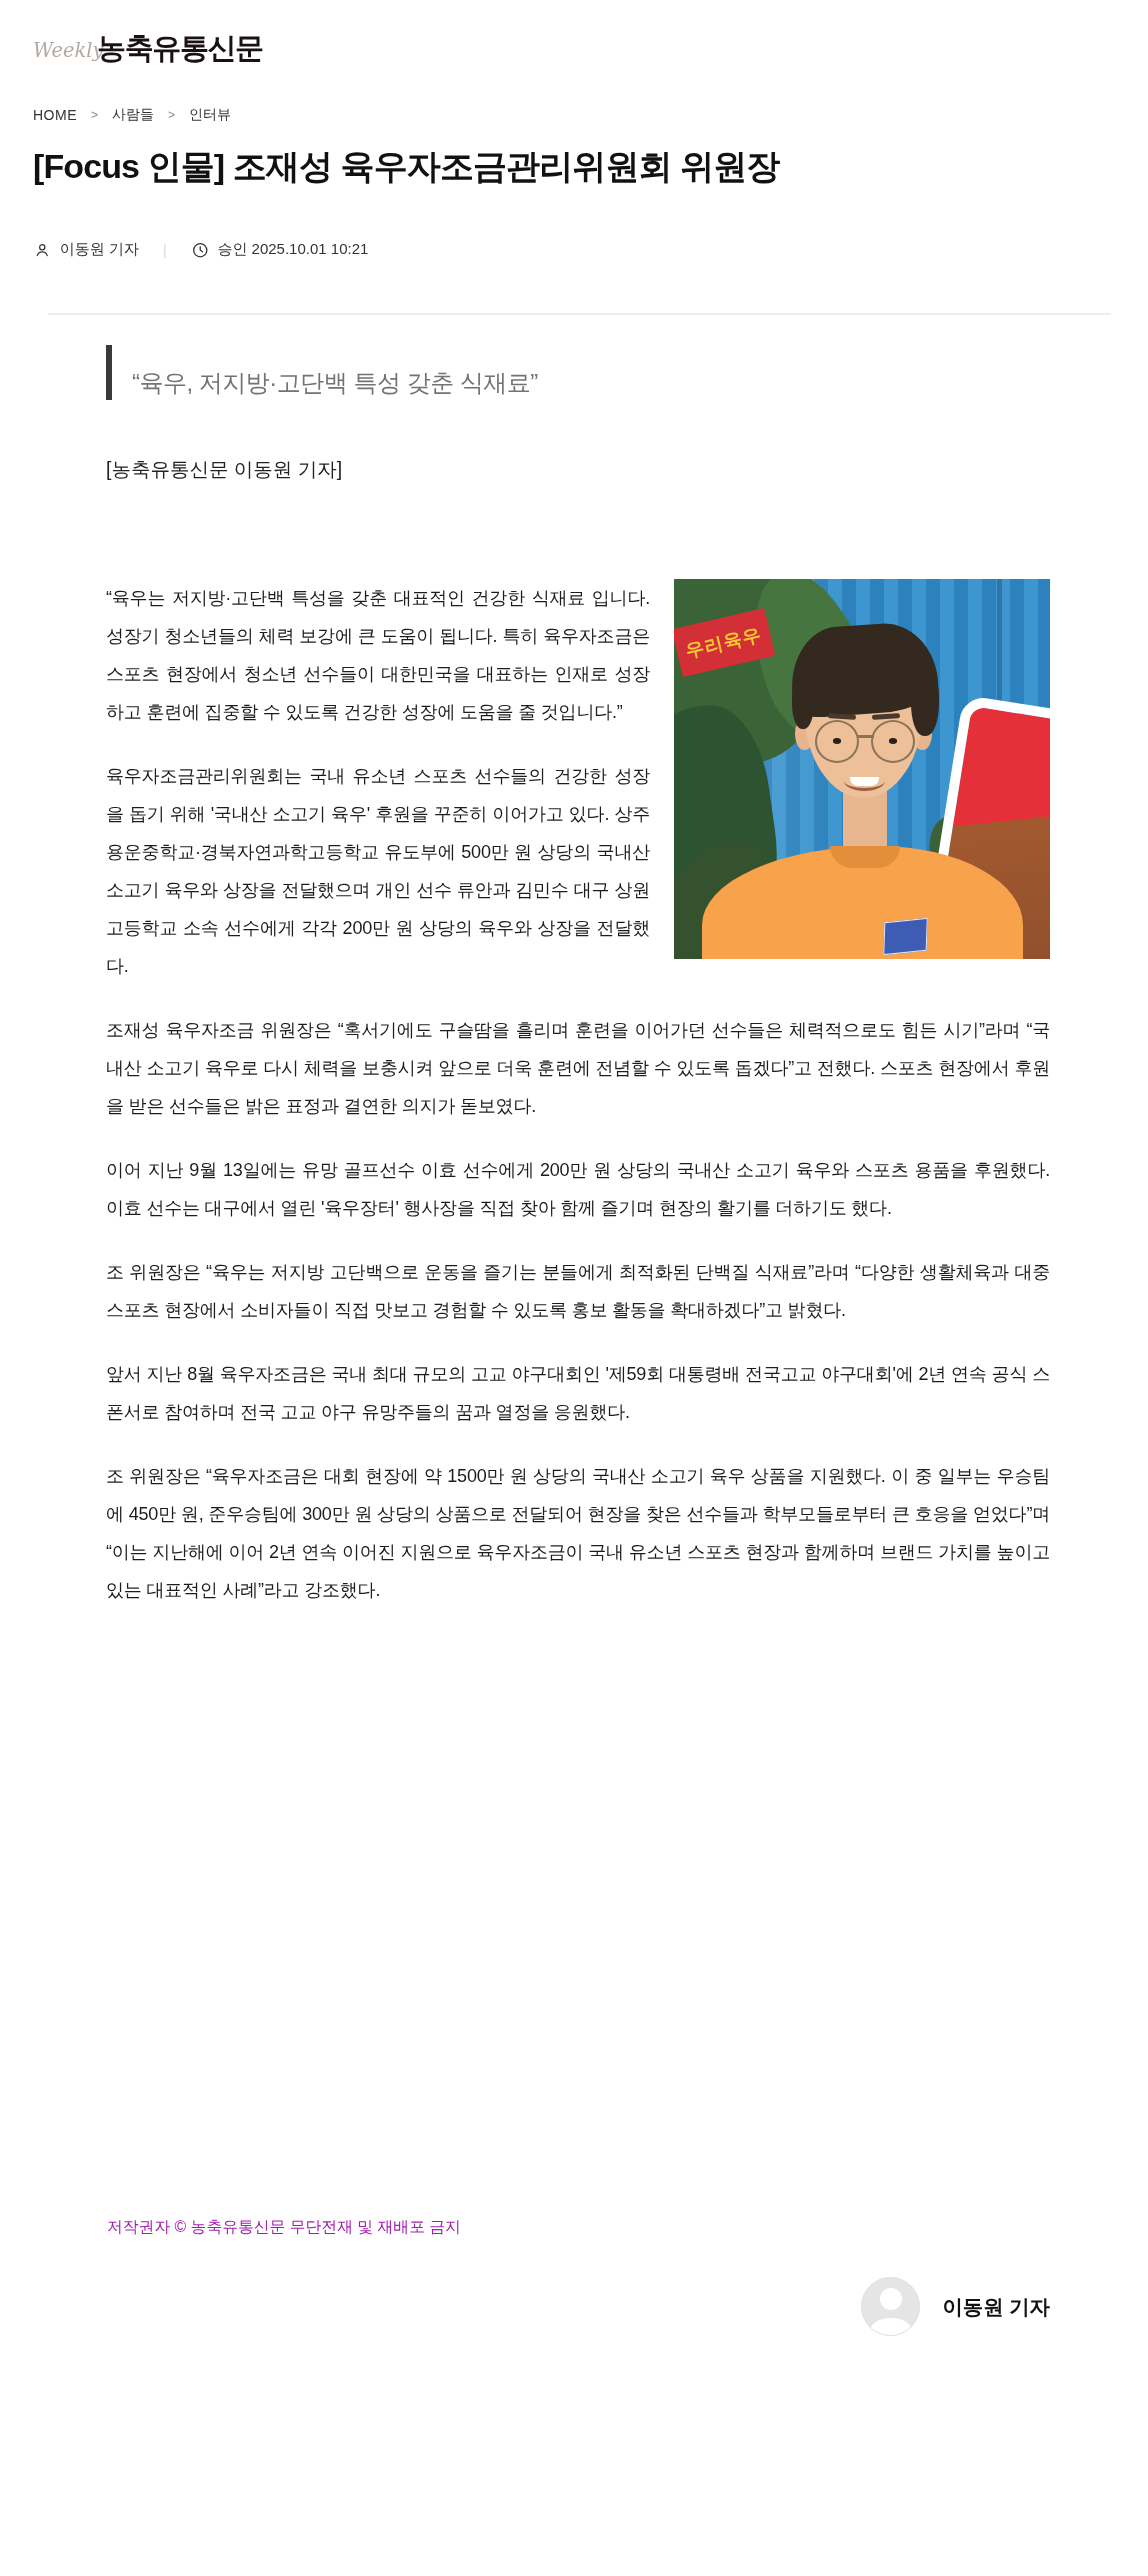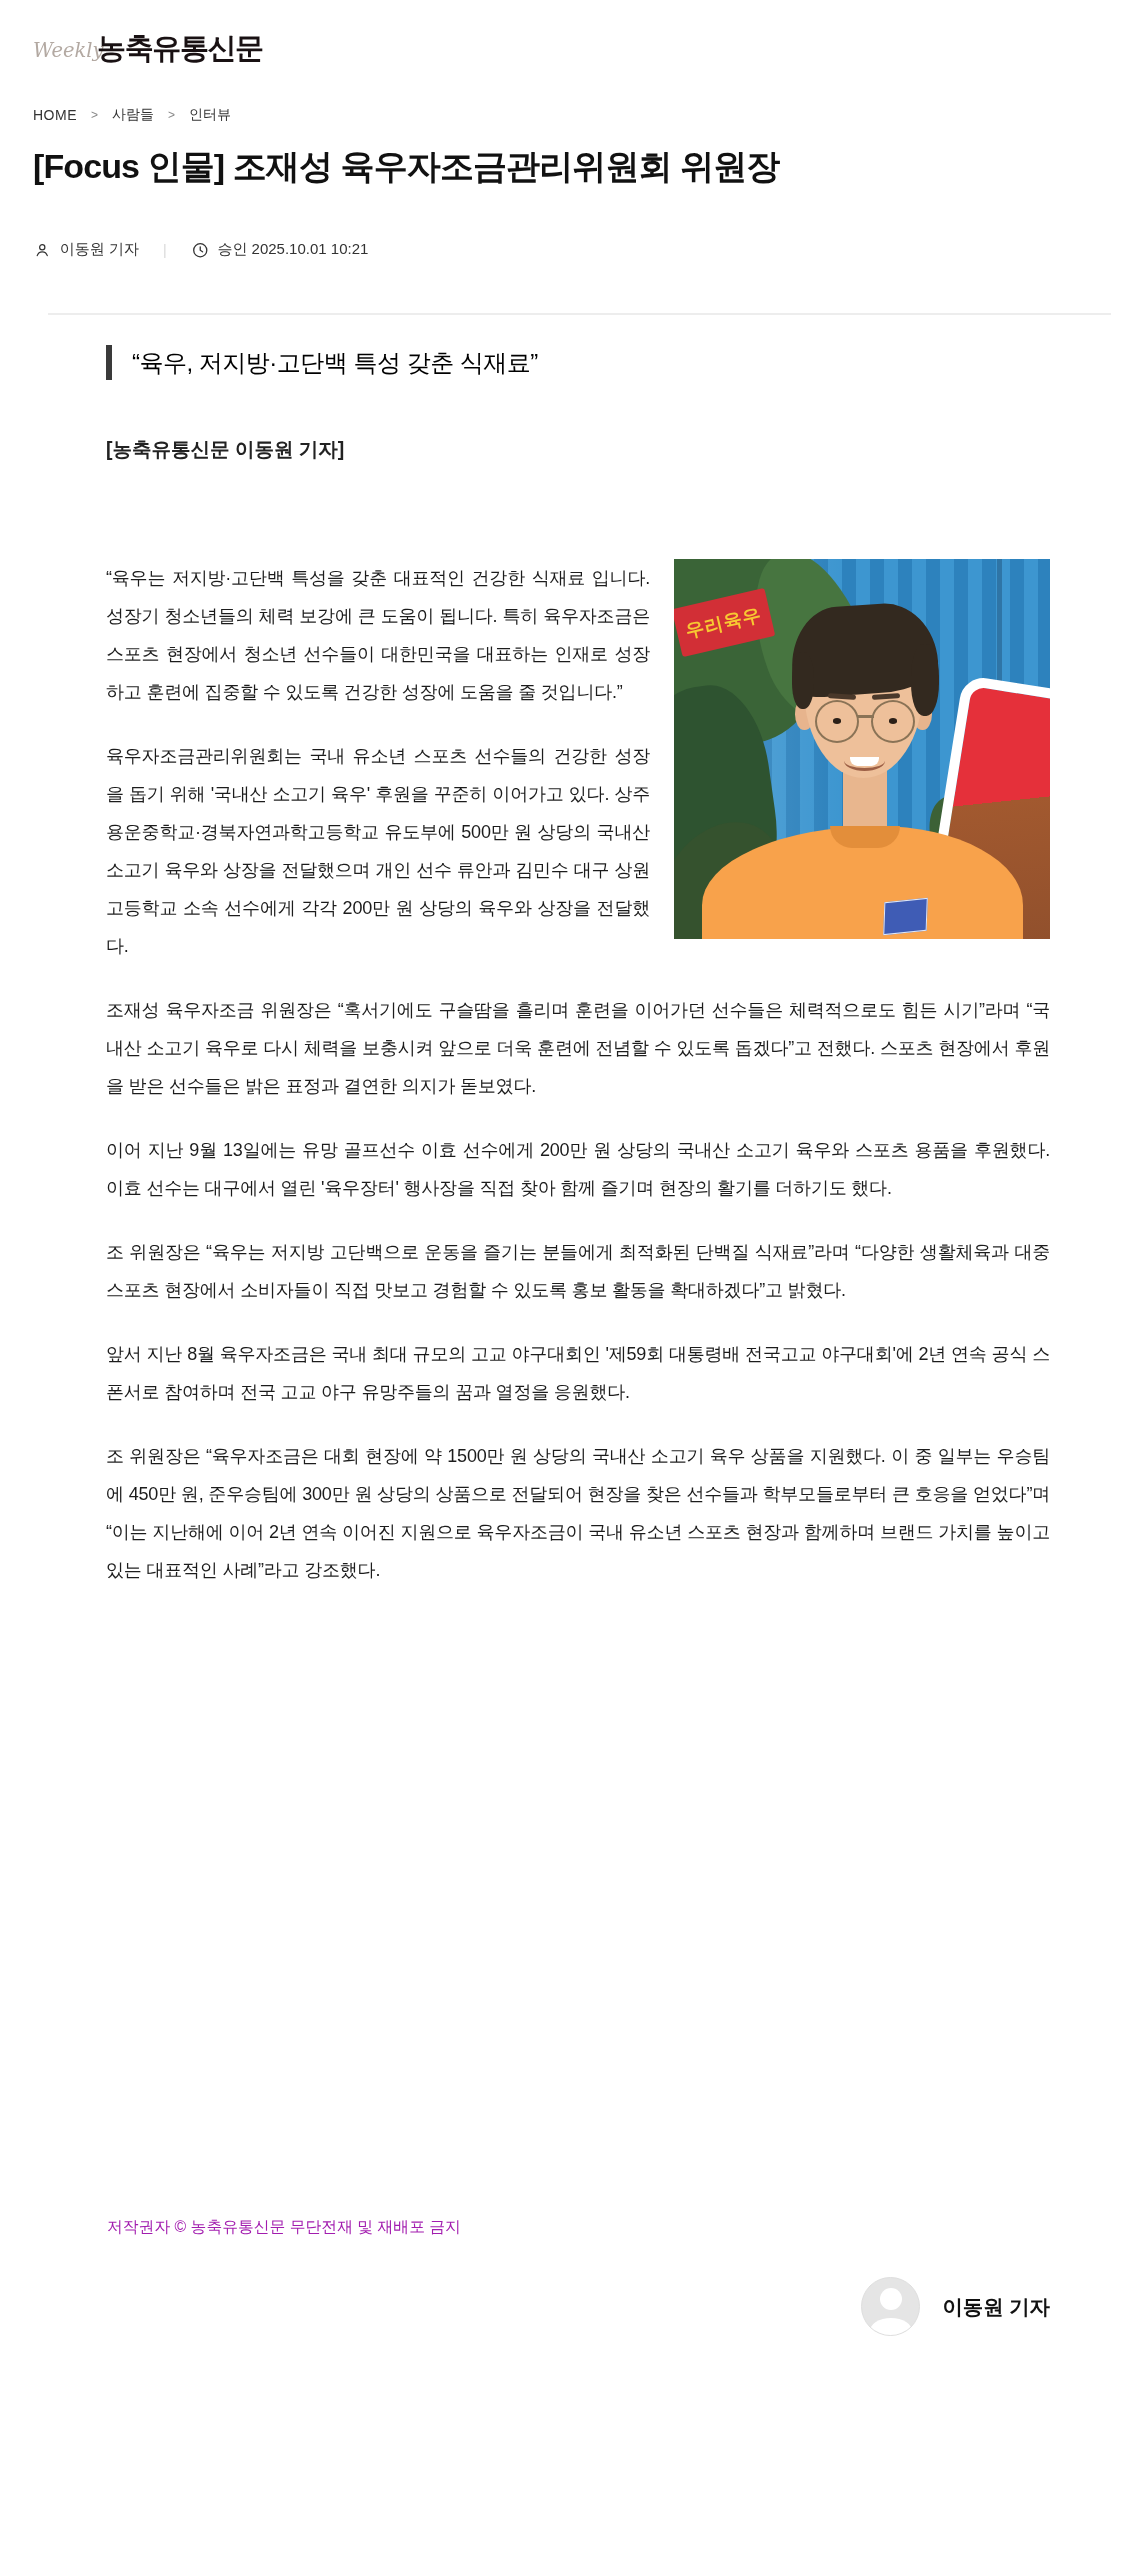--- a/index.html
+++ b/index.html
@@ -29,24 +29,24 @@
   .byline { margin-top:52px; display:flex; align-items:center; font-size:15px; color:#333; }
   .byline .ic { width:18.5px; height:18.5px; display:inline-block; margin-right:8.3px; }
   .byline .ic svg { width:100%; height:100%; }
   .byline .sep { color:#d9d9d9; margin:0 24px; font-size:14px; }
 
   .divider { margin-top:54px; margin-left:15px; height:1.9px; background:#ededed; }
 
   
   .quote { margin-top:30px; margin-left:73px; display:flex; }
   .quote-bar { width:5.6px; background:#3a3a3a; margin-right:20.4px; }
-  .quote-text { font-size:24px; line-height:35px; color:#000000; letter-spacing:-0.5px; }
+  .quote-text { font-size:24px; line-height:35px; color:#737373; letter-spacing:-0.5px;margin-top:20px; }
   .quote-text .q2 { text-decoration:underline; text-underline-offset:4.6px; text-decoration-thickness:1.9px; }
 
-  .reporter-line { margin-top:56px; margin-left:73px; font-size:19.5px; color:#222;font-weight:bold; }
+  .reporter-line { margin-top:56px; margin-left:73px; font-size:19.5px; color:#222; }
 
   
   .article-body { margin-top:96px; margin-left:73px; margin-right:61px; }
   .article-body p {
     font-size:18px; line-height:38px; color:#1c1c1c;
     text-align:justify; letter-spacing:-0.2px; margin-bottom:26px;
   }
   .article-body::after { content:""; display:block; clear:both; }
 
   

